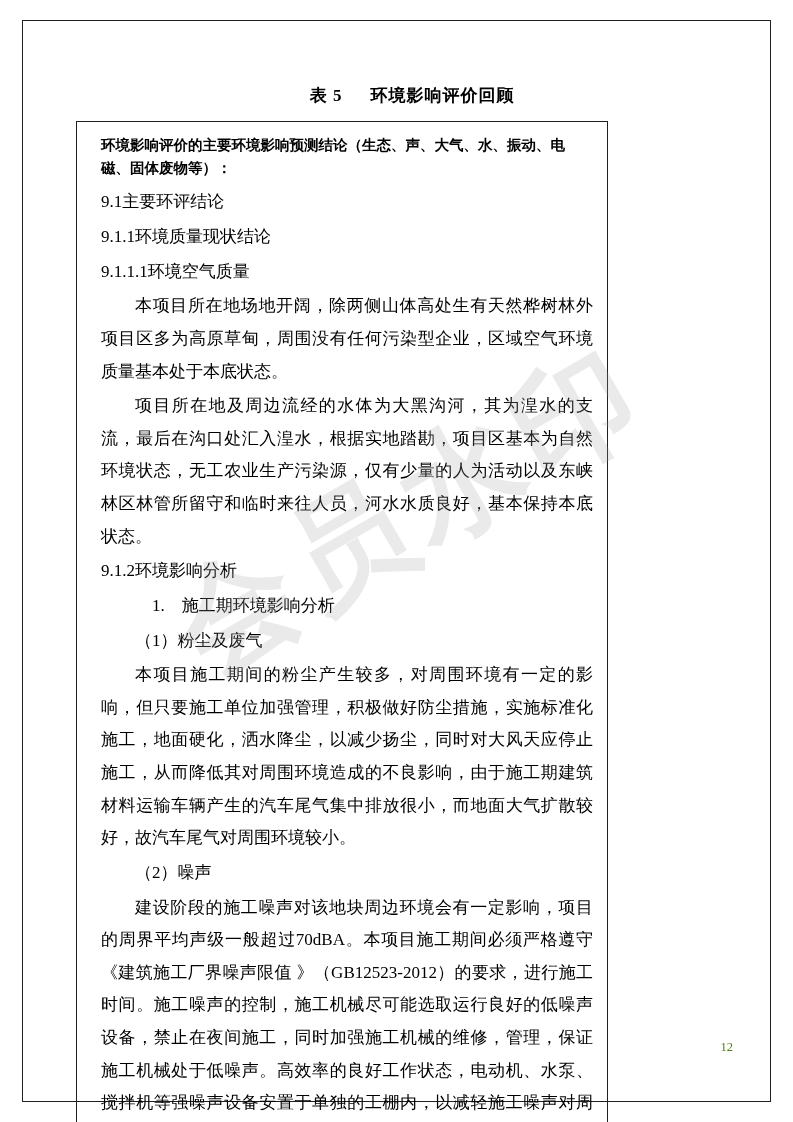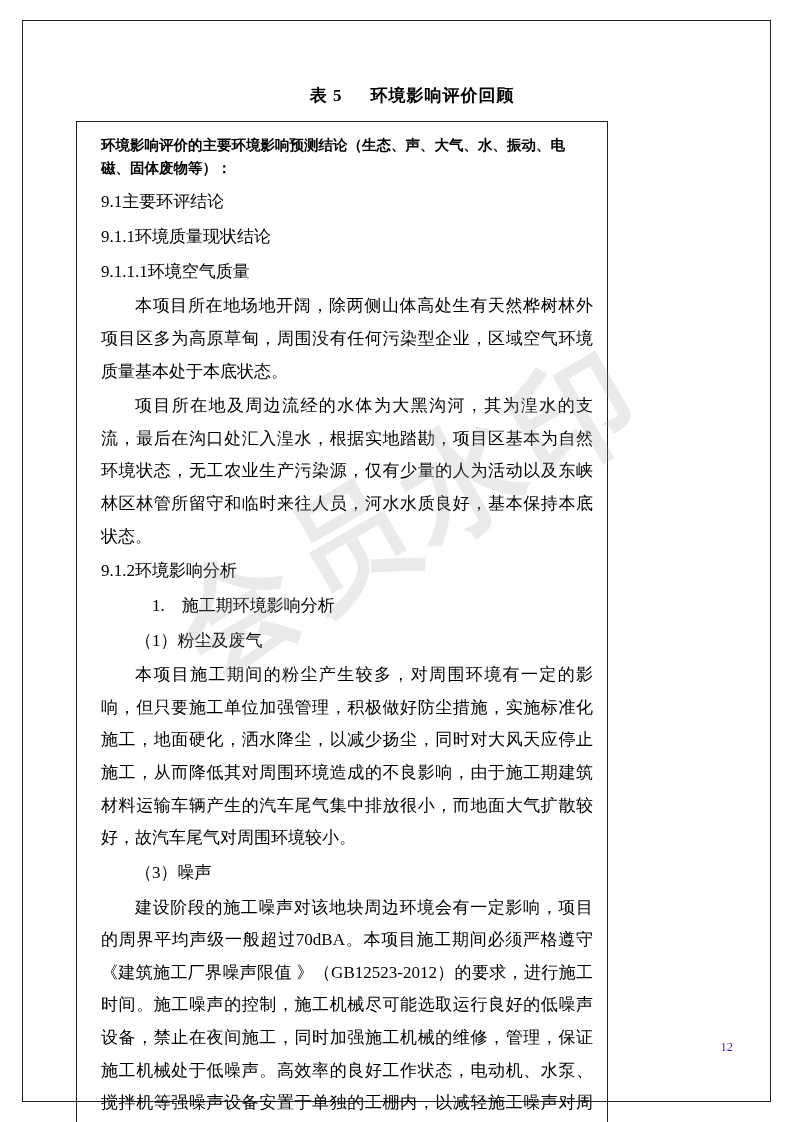--- a/index.html
+++ b/index.html
@@ -92,21 +92,21 @@
     pointer-events: none;
     font-family: "Liberation Serif", "DejaVu Serif", serif;
     letter-spacing: 10px;
     z-index: 5;
   }
   .page-number {
     position: absolute;
     right: 60px;
     top: 1040px;
     font-size: 12.5px;
-    color: #4c1d95;
+    color: #4d7c0f;
     font-family: "Liberation Serif", "DejaVu Serif", serif;
   }
   .wm-layer {
     position: absolute;
     left: 0; top: 0; width: 793px; height: 1122px;
     overflow: hidden;
     pointer-events: none;
     z-index: 4;
   }
 </style>
@@ -128,21 +128,21 @@
 
       <p class="ln">9.1主要环评结论</p>
       <p class="ln">9.1.1环境质量现状结论</p>
       <p class="ln">9.1.1.1环境空气质量</p>
       <p class="ln indent">本项目所在地场地开阔，除两侧山体高处生有天然桦树林外项目区多为高原草甸，周围没有任何污染型企业，区域空气环境质量基本处于本底状态。</p>
       <p class="ln indent">项目所在地及周边流经的水体为大黑沟河，其为湟水的支流，最后在沟口处汇入湟水，根据实地踏勘，项目区基本为自然环境状态，无工农业生产污染源，仅有少量的人为活动以及东峡林区林管所留守和临时来往人员，河水水质良好，基本保持本底状态。</p>
       <p class="ln">9.1.2环境影响分析</p>
       <p class="ln indent2">1.　施工期环境影响分析</p>
       <p class="ln indent">（1）粉尘及废气</p>
       <p class="ln indent">本项目施工期间的粉尘产生较多，对周围环境有一定的影响，但只要施工单位加强管理，积极做好防尘措施，实施标准化施工，地面硬化，洒水降尘，以减少扬尘，同时对大风天应停止施工，从而降低其对周围环境造成的不良影响，由于施工期建筑材料运输车辆产生的汽车尾气集中排放很小，而地面大气扩散较好，故汽车尾气对周围环境较小。</p>
-      <p class="ln indent">（3）噪声</p>
+      <p class="ln indent">（2）噪声</p>
       <p class="ln indent">建设阶段的施工噪声对该地块周边环境会有一定影响，项目的周界平均声级一般超过70dBA。本项目施工期间必须严格遵守《建筑施工厂界噪声限值 》（GB12523-2012）的要求，进行施工时间。施工噪声的控制，施工机械尽可能选取运行良好的低噪声设备，禁止在夜间施工，同时加强施工机械的维修，管理，保证施工机械处于低噪声。高效率的良好工作状态，电动机、水泵、搅拌机等强噪声设备安置于单独的工棚内，以减轻施工噪声对周围环境的影响，只要落实并做好以上措施，施工期间噪声对周围环境影响较小。</p>
       <p class="ln indent">（3）废水</p>
     </div>
   </div>
 
   <div class="wm-layer">
     <div class="watermark">会员水印</div>
   </div>
 
   <div class="page-number">12</div>

